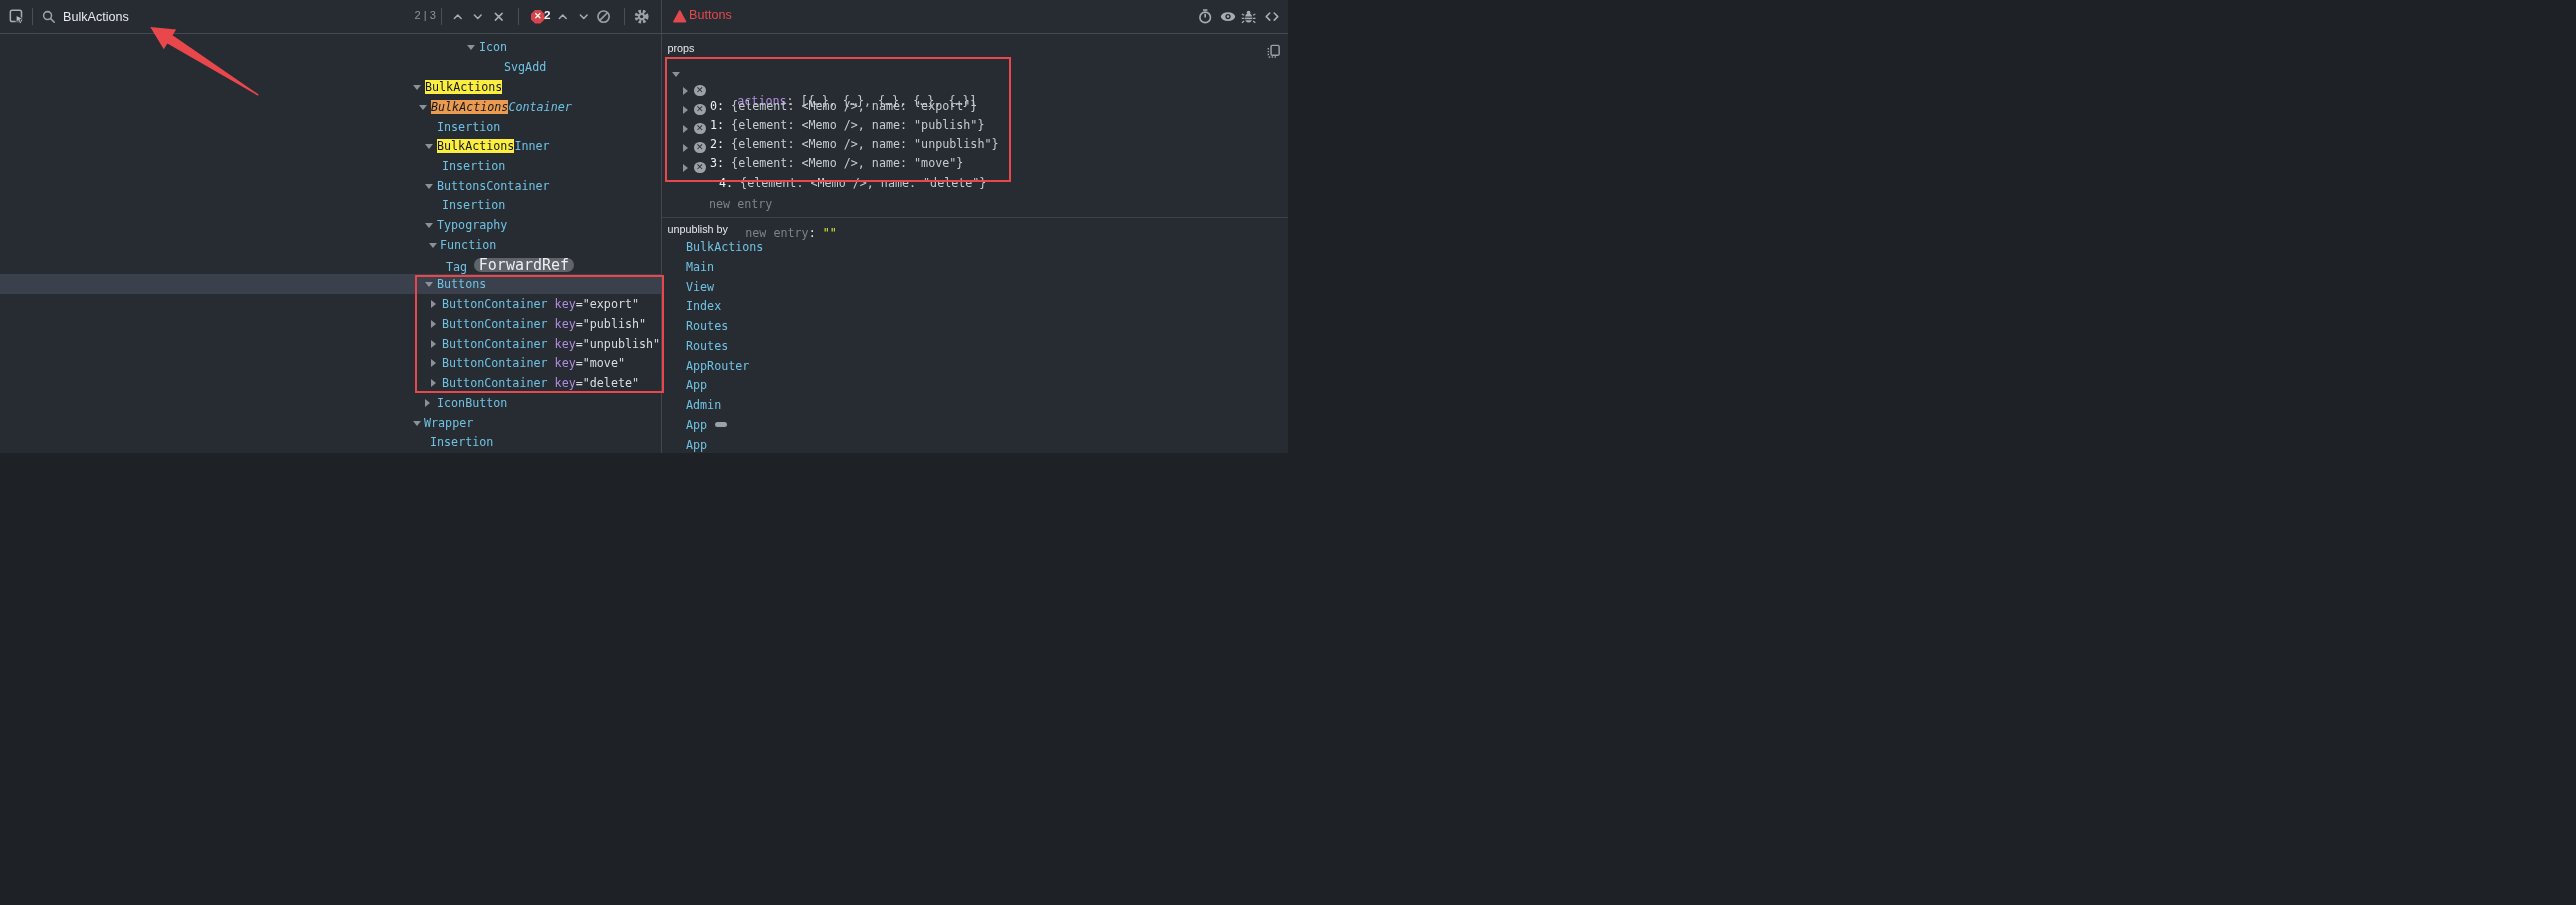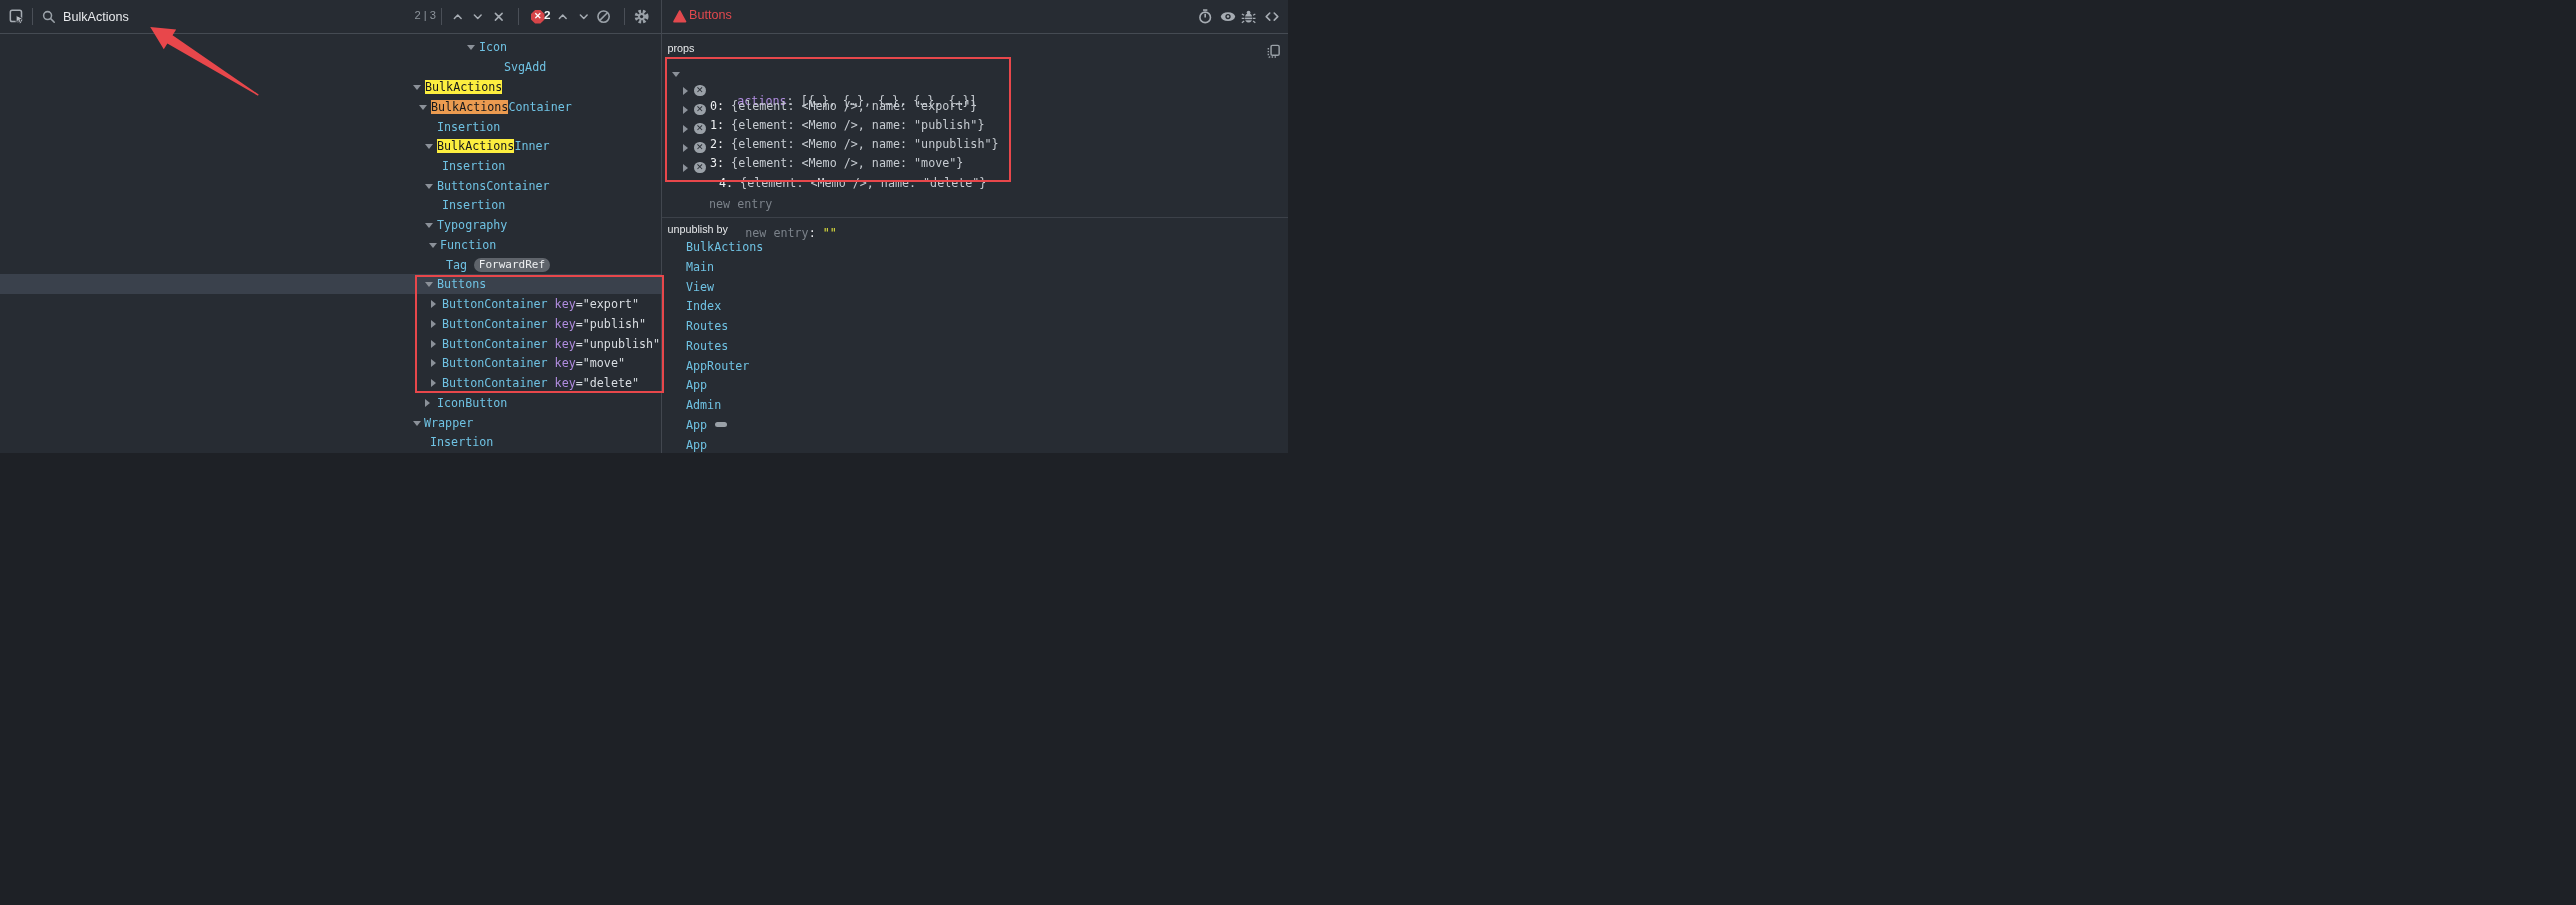--- a/index.html
+++ b/index.html
@@ -34,21 +34,21 @@
             border-top:5.4px solid #8b9199;top:7.6px;}
   .arr.closed{border-top:4px solid transparent;border-bottom:4px solid transparent;
             border-left:5.4px solid #8b9199;top:6.3px;}
   .tname{position:absolute;top:2.7px;font-family:"DejaVu Sans Mono",monospace;font-size:11.7px;
          color:var(--accent-blue);white-space:pre;}
   .hl-match{background:var(--match-yellow);color:#16181c;}
   .hl-current{background:var(--current-orange);color:#16181c;}
   .kname{color:var(--accent-purple);}
   .kval{color:#d9dde2;}
   .fbadge{display:inline-block;margin-left:7.2px;background:#5f646b;color:#edeff1;border-radius:7px;
-         font-size:11px;padding:0 4.5px;line-height:14.4px;vertical-align:0.9px;}
+         font-size:15px;padding:0 4.5px;line-height:14.4px;vertical-align:0.9px;}
   
   .sec-label{position:absolute;left:5.4px;color:#e7e9eb;font-size:10.8px;}
   .prow{position:absolute;left:0;width:100%;height:20px;}
   .pkey{color:var(--accent-purple);}
   .pval{color:#c6cbd1;}
   .pidx{color:#f0f2f4;}
   .ptext{position:absolute;top:18px;font-family:"DejaVu Sans Mono",monospace;font-size:11.7px;white-space:pre;}
   .delbtn{position:absolute;left:32px;top:3.6px;width:11.7px;height:11.7px;border-radius:50%;background:#9aa1a8;
          color:#272c33;font-size:9px;font-weight:bold;line-height:11.7px;text-align:center;cursor:pointer;
          font-family:"DejaVu Sans",sans-serif;}
@@ -184,21 +184,21 @@
         </div>
         <div class="trow" style="top: 23px;">
           <span class="tname" style="left: 504px;"><span>SvgAdd</span></span>
         </div>
         <div class="trow" style="top: 43px;">
           <span class="arr open" style="left: 413px;"></span>
           <span class="tname" style="left: 425px;"><span class="hl-match">BulkActions</span></span>
         </div>
         <div class="trow" style="top: 63px;">
           <span class="arr open" style="left: 419px;"></span>
-          <span class="tname" style="left: 431px;"><span class="hl-current">BulkActions</span><span>Container</span></span>
+          <span class="tname" style="left: 431px; font-style: italic;"><span class="hl-current">BulkActions</span><span>Container</span></span>
         </div>
         <div class="trow" style="top: 83px;">
           <span class="tname" style="left: 437px;"><span>Insertion</span></span>
         </div>
         <div class="trow" style="top: 102px;">
           <span class="arr open" style="left: 425px;"></span>
           <span class="tname" style="left: 437px;"><span class="hl-match">BulkActions</span><span>Inner</span></span>
         </div>
         <div class="trow" style="top: 122px;">
           <span class="tname" style="left: 442px;"><span>Insertion</span></span>

